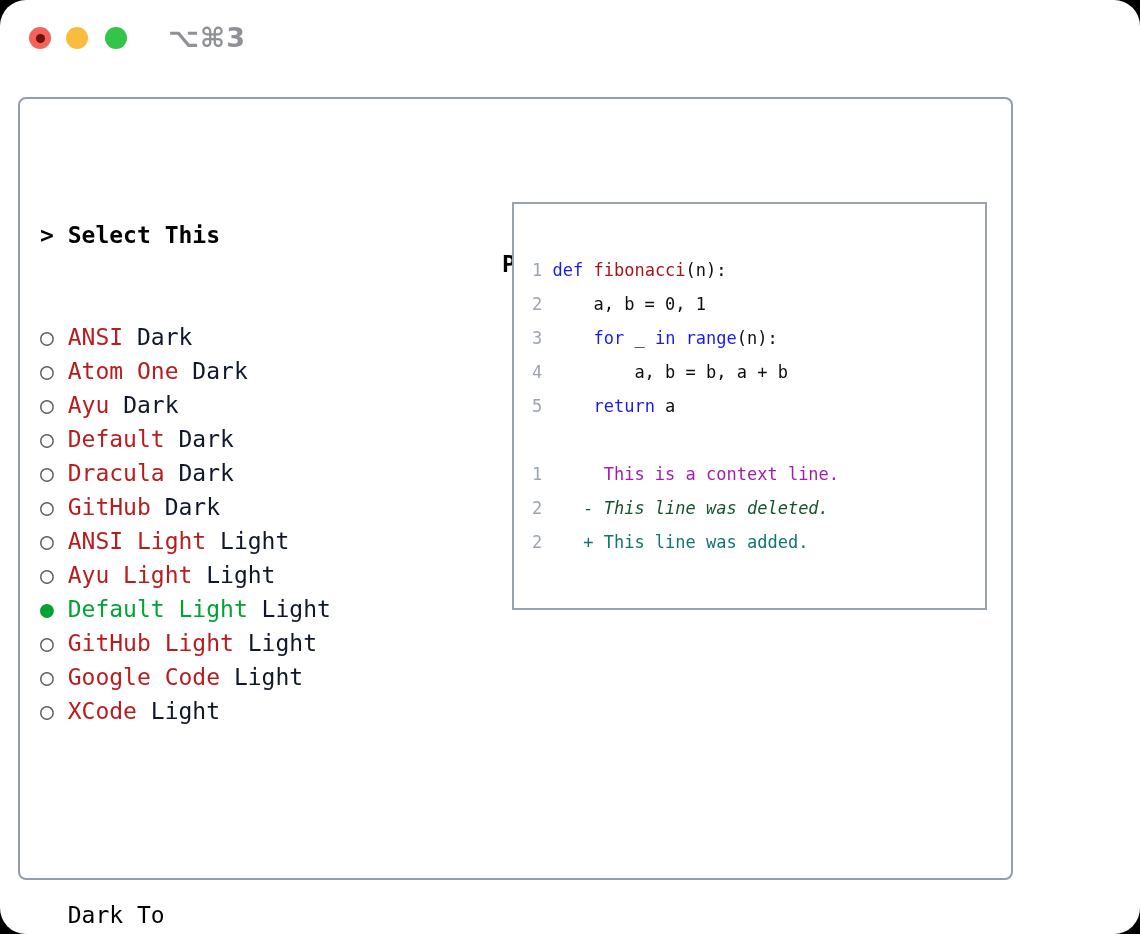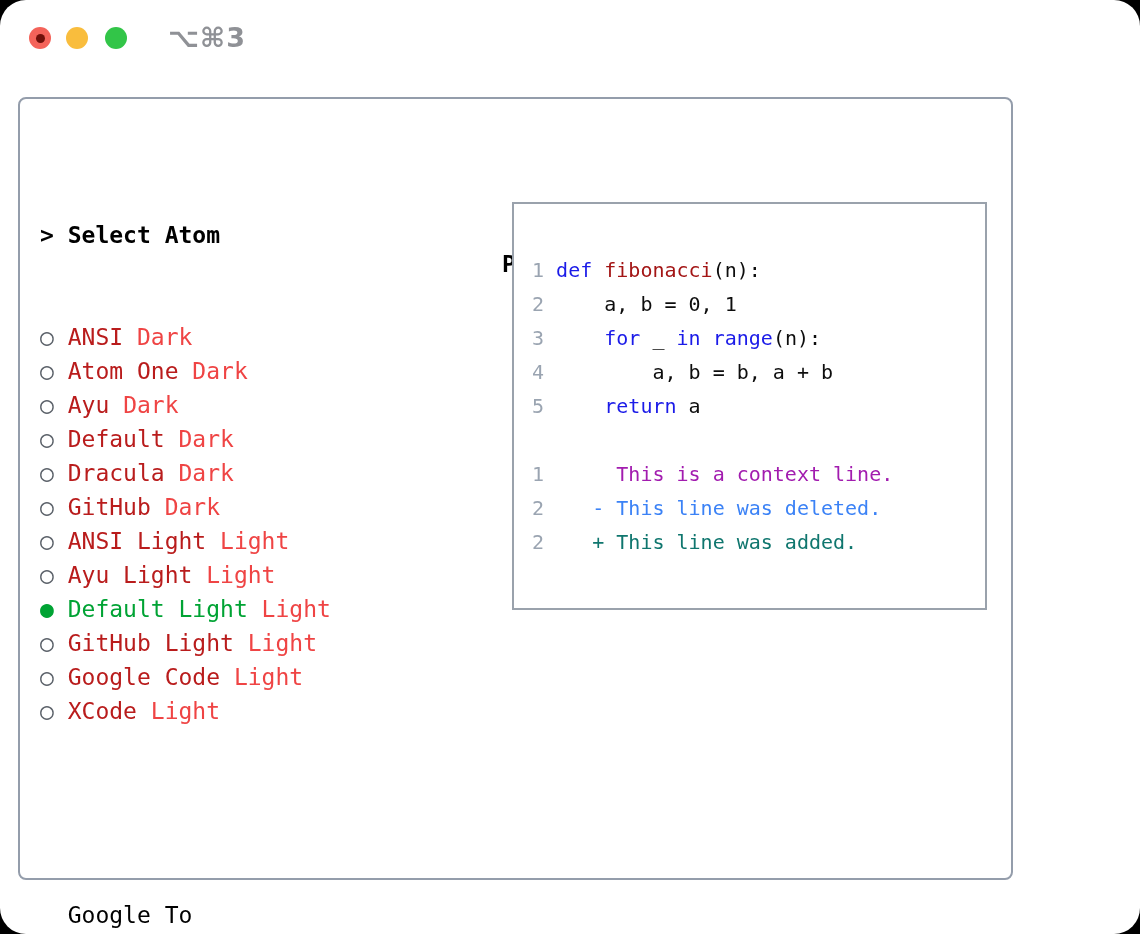--- a/index.html
+++ b/index.html
@@ -23,61 +23,61 @@
   .panel{
     position:absolute;left:18px;top:97px;width:991px;height:779px;
     border:2px solid #949dab;border-radius:8px;background:#fff;
   }
   
   .left-col{position:absolute;left:20px;top:51px;width:450px;font-size:23px;line-height:34px;white-space:pre;}
   .row{height:34px;}
   .hdr{color:#000;font-weight:700;}
   .marker{color:#5d636b;}
   .theme-name{color:#b91c1c;}
-  .variant{color:#ef4444;margin-top:8px;}
+  .variant{color:#0f172a;margin-top:8px;}
   .sel .marker,.sel .theme-name,.sel .opt-label{color:#00a334;}
   .apply-hdr{color:#000;}
   .spacer{height:34px;}
   
   .preview-title{position:absolute;left:482px;top:148px;font-size:23px;line-height:34px;font-weight:700;color:#000;}
   .preview-box{
     position:absolute;left:492px;top:103px;width:471px;height:404px;
     border:2px solid #9aa2ac;background:#fff;
   }
-  .code{position:absolute;left:18px;top:49px;font-size:20px;line-height:34px;white-space:pre;}
+  .code{position:absolute;left:18px;top:49px;font-size:17px;line-height:34px;white-space:pre;}
   .pl{height:34px;}
   .lineno{color:#9aa4b1;}
   .tok-kw{color:#1b1be8;}
   .tok-fn{color:#a31515;}
   .tok-plain{color:#0d0d0d;}
   .tok-ctx{color:#a21caf;}
-  .tok-del{color:#3b82f6;}
+  .tok-del{color:#14532d;font-style:italic;}
   .tok-add{color:#0f766e;}
 </style>
 </head>
 <body>
 
 <div class="page">
 
   <div class="titlebar">
     <div class="tl-dot tl-red">
         <div class="inner"></div>
       </div>
     <div class="tl-dot tl-yellow"></div>
     <div class="tl-dot tl-green"></div>
     <div class="tb-shortcut">⌥⌘3</div>
   </div>
 
   <div class="panel">
 
     <div class="left-col">
-      <div class="row hdr"><span>&gt;</span> <span>Select Atom</span></div>
+      <div class="row hdr"><span>&gt;</span> <span>Select This</span></div>
       <div id="theme-list"><div class="row"><span class="marker">○</span> <span class="theme-name">ANSI</span> <span class="variant">Dark</span></div><div class="row"><span class="marker">○</span> <span class="theme-name">Atom One</span> <span class="variant">Dark</span></div><div class="row"><span class="marker">○</span> <span class="theme-name">Ayu</span> <span class="variant">Dark</span></div><div class="row"><span class="marker">○</span> <span class="theme-name">Default</span> <span class="variant">Dark</span></div><div class="row"><span class="marker">○</span> <span class="theme-name">Dracula</span> <span class="variant">Dark</span></div><div class="row"><span class="marker">○</span> <span class="theme-name">GitHub</span> <span class="variant">Dark</span></div><div class="row"><span class="marker">○</span> <span class="theme-name">ANSI Light</span> <span class="variant">Light</span></div><div class="row"><span class="marker">○</span> <span class="theme-name">Ayu Light</span> <span class="variant">Light</span></div><div class="row sel"><span class="marker">●</span> <span class="theme-name">Default Light</span> <span class="variant">Light</span></div><div class="row"><span class="marker">○</span> <span class="theme-name">GitHub Light</span> <span class="variant">Light</span></div><div class="row"><span class="marker">○</span> <span class="theme-name">Google Code</span> <span class="variant">Light</span></div><div class="row"><span class="marker">○</span> <span class="theme-name">XCode</span> <span class="variant">Light</span></div></div>
       <div class="spacer"></div>
-      <div class="row apply-hdr">  <span>Google To</span></div>
+      <div class="row apply-hdr">  <span>Dark To</span></div>
       
       
       
     </div>
 
     <div class="preview-title">Preview</div>
     <div class="preview-box">
       <div class="code" id="code"><div class="pl"><span class="lineno">1</span> <span class="tok-kw">def</span><span class="tok-plain"> </span><span class="tok-fn">fibonacci</span><span class="tok-plain">(n):</span></div><div class="pl"><span class="lineno">2</span> <span class="tok-plain">    a, b = 0, 1</span></div><div class="pl"><span class="lineno">3</span> <span class="tok-plain">    </span><span class="tok-kw">for</span><span class="tok-plain"> _ </span><span class="tok-kw">in</span><span class="tok-plain"> </span><span class="tok-kw">range</span><span class="tok-plain">(n):</span></div><div class="pl"><span class="lineno">4</span> <span class="tok-plain">        a, b = b, a + b</span></div><div class="pl"><span class="lineno">5</span> <span class="tok-plain">    </span><span class="tok-kw">return</span><span class="tok-plain"> a</span></div><div class="pl">&nbsp;</div><div class="pl"><span class="lineno">1</span> <span class="tok-ctx">     This is a context line.</span></div><div class="pl"><span class="lineno">2</span> <span class="tok-del">   - This line was deleted.</span></div><div class="pl"><span class="lineno">2</span> <span class="tok-add">   + This line was added.</span></div></div>
     </div>
 

